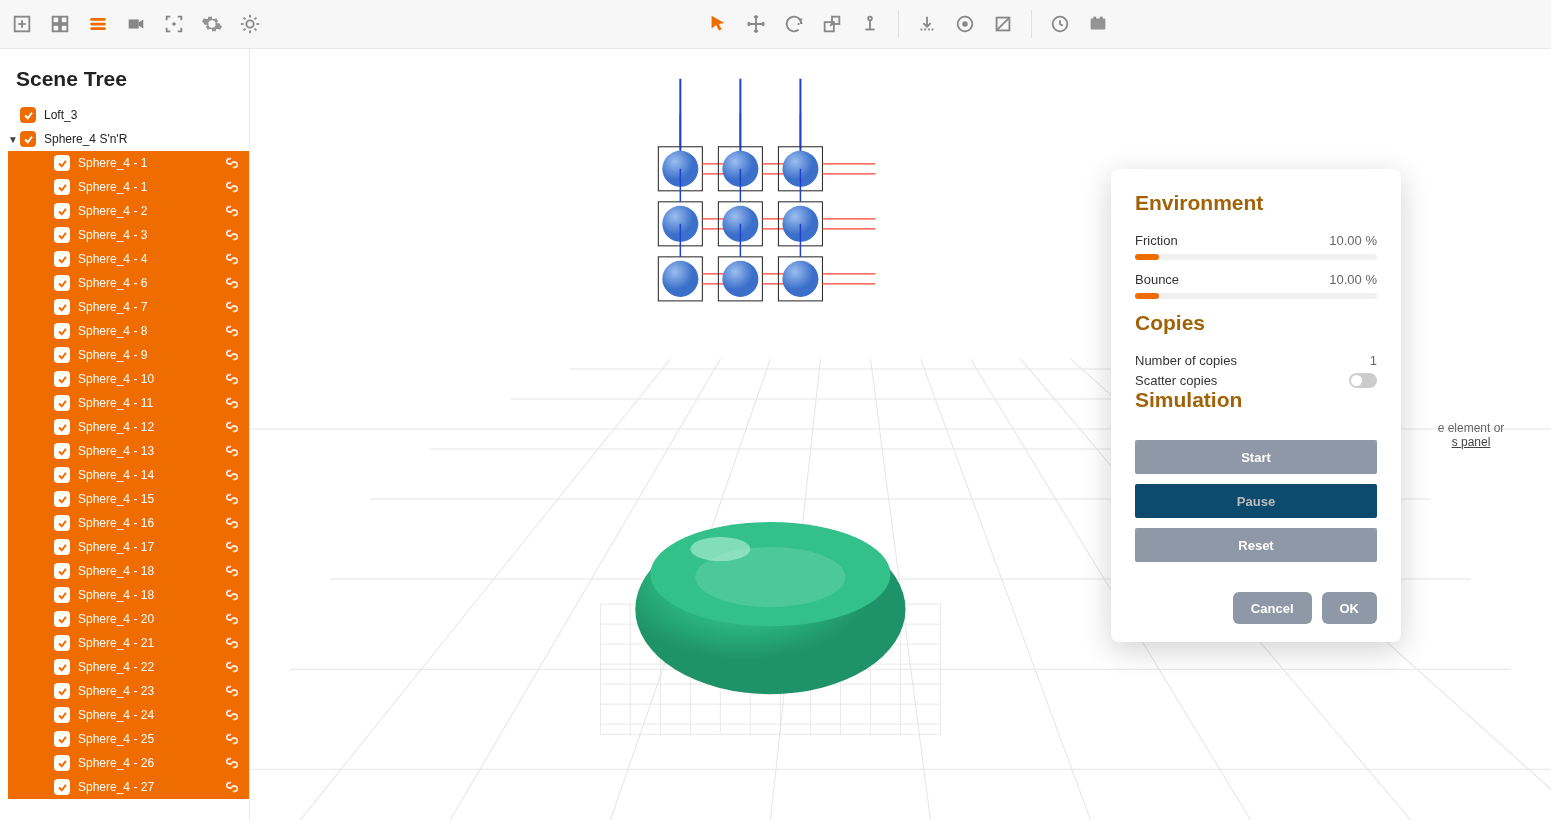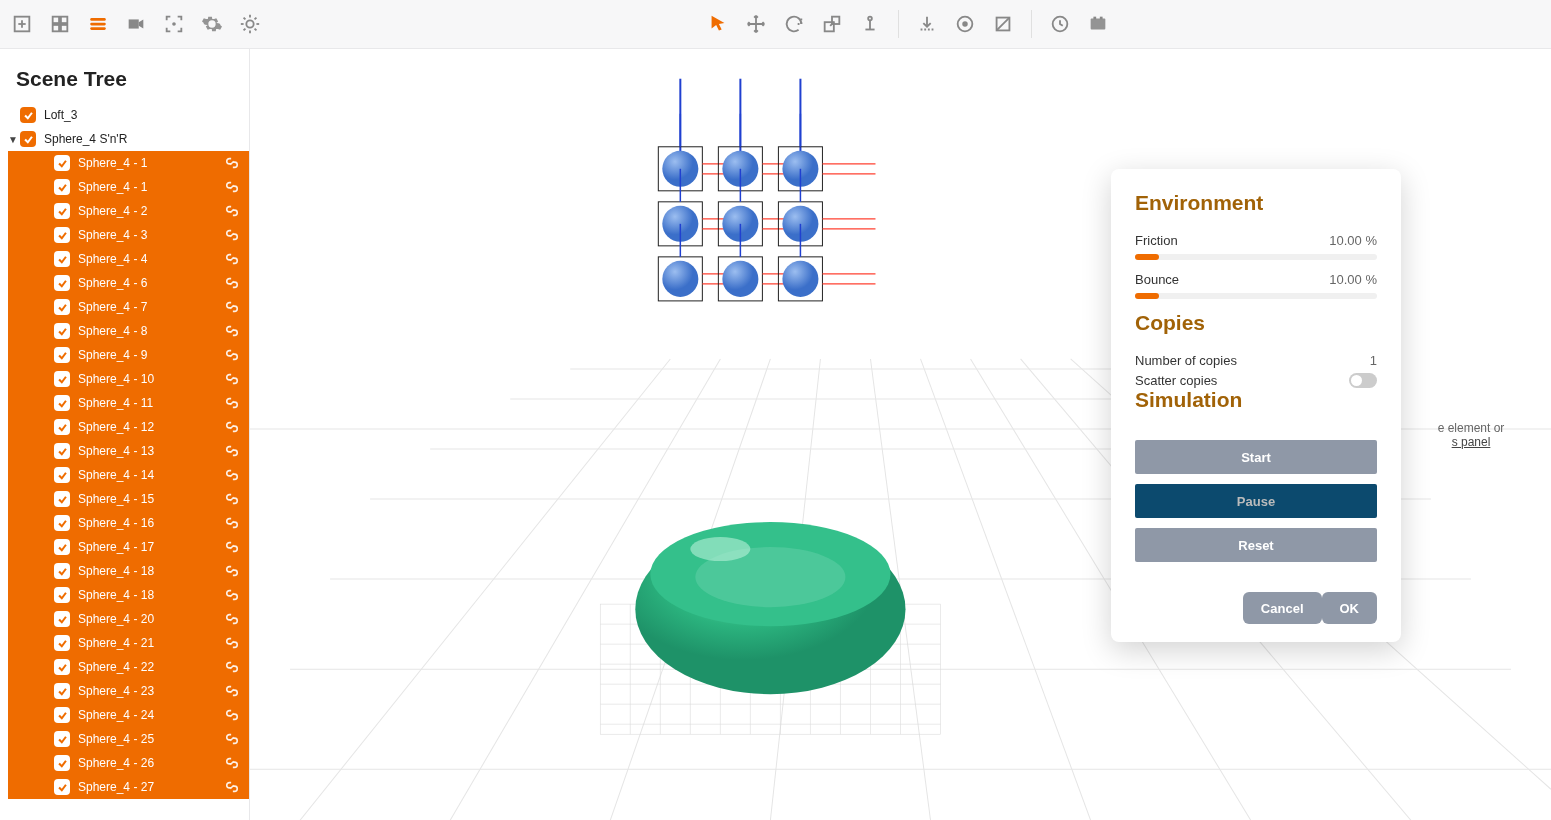--- a/index.html
+++ b/index.html
@@ -49,21 +49,21 @@
 .panel h2 { font-size:21px; font-weight:700; color:#a16207; margin-bottom:18px; }
 .panel h2.section { }
 .prop-row { display:flex; align-items:center; justify-content:space-between; font-size:13px; color:#333; margin-top:6px; }
 .prop-val { color:#666; }
 .slider-track { height:6px; background:#f0f0f0; border-radius:3px; margin-top:6px; margin-bottom:12px; position:relative; }
 .slider-fill { position:absolute; left:0; top:0; bottom:0; background:#ef6c00; border-radius:3px; }
 .toggle { width:28px; height:15px; background:#ccc; border-radius:8px; position:relative; }
 .toggle::after { content:""; position:absolute; width:11px; height:11px; background:#fff; border-radius:50%; top:2px; left:2px; }
 .sim-btn { width:100%; height:34px; border:none; border-radius:2px; background:#8f98a7; color:#fff; font-size:13px; font-weight:600; margin-top:10px; cursor:pointer; }
 .sim-btn.disabled { background:#0c4a6e; color:#bbb; cursor:default; }
-.panel-footer { display:flex; justify-content:flex-end; margin-top:30px; }
+.panel-footer { display:flex; justify-content:flex-end; gap:10px; margin-top:30px; }
 .footer-btn { height:32px; padding:0 18px; border:none; border-radius:6px; background:#8f98a7; color:#fff; font-size:13px; font-weight:600; cursor:pointer; }
 
 </style>
 </head>
 <body>
 
 <div class="toolbar">
   <div class="tool-group">
     <div class="tool-btn">
         <svg viewBox="0 0 24 24" fill="none" stroke="currentColor" stroke-width="2">

